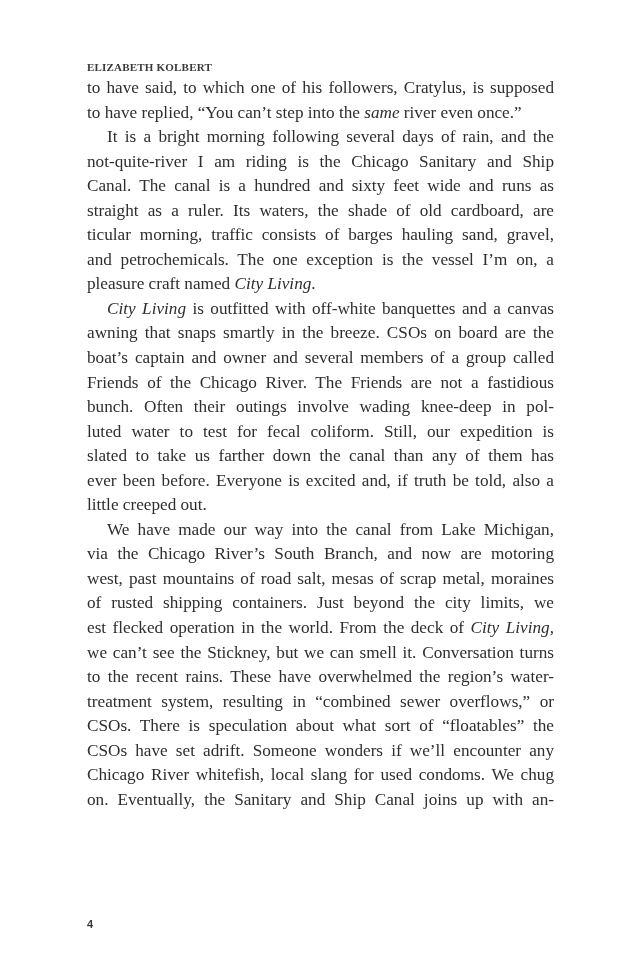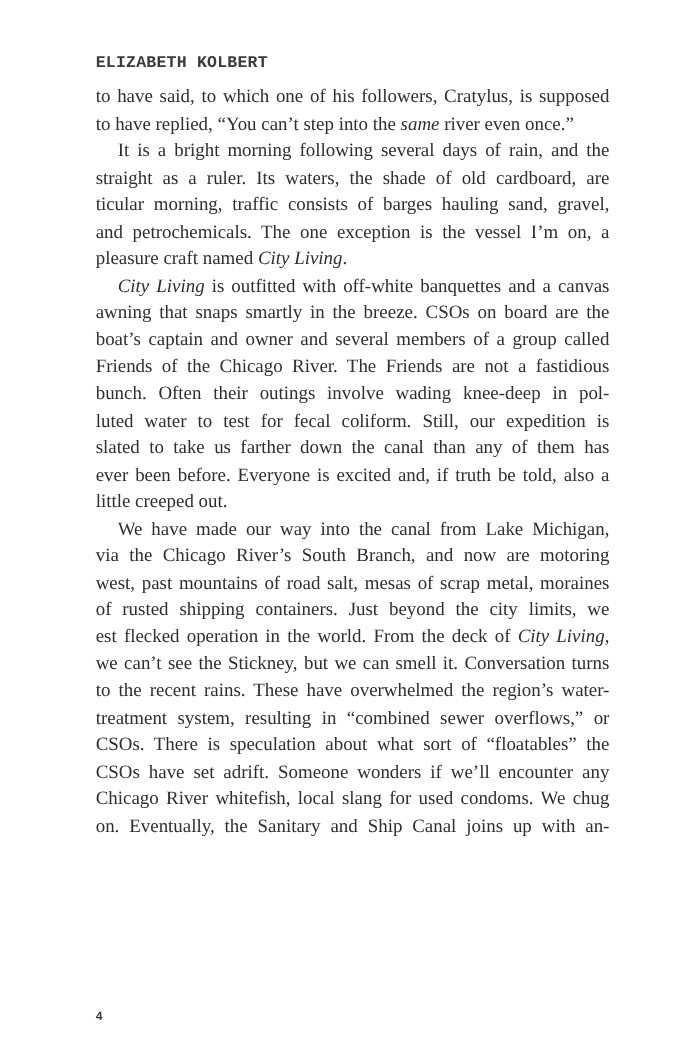--- a/index.html
+++ b/index.html
@@ -9,24 +9,24 @@
   }
   body {
     width: 634px;
     height: 954px;
     position: relative;
     overflow: hidden;
   }
   .running-head {
     position: absolute;
     left: 87px;
-    top: 49px;
-    font-family: Liberation Mono, monospace;
+    top: 61px;
+    font-family: Liberation Serif, serif;
     font-weight: bold;
-    font-size: 15px;
+    font-size: 11px;
     letter-spacing: 0.2px;
     color: #3a3a3a;
   }
   .body-text {
     position: absolute;
     left: 87px;
     top: 76px;
     width: 467px;
     font-family: "Liberation Serif", serif;
     font-size: 17.2px;
@@ -63,20 +63,22 @@
 
 <div class="running-head">ELIZABETH KOLBERT</div>
 
 <div class="body-text" id="body-text">
     <div>
       <span class="line"><span>to have said, to which one of his followers, Cratylus, is supposed</span></span>
       <span class="line last"><span>to have replied, “You can’t step into the </span><em>same</em><span> river even once.”</span></span>
     </div>
     <div>
       <span class="line indent"><span>It is a bright morning following several days of rain, and the</span></span>
+      <span class="line"><span>not-quite-river I am riding is the Chicago Sanitary and Ship</span></span>
+      <span class="line"><span>Canal. The canal is a hundred and sixty feet wide and runs as</span></span>
       <span class="line"><span>straight as a ruler. Its waters, the shade of old cardboard, are</span></span>
       <span class="line"><span>ticular morning, traffic consists of barges hauling sand, gravel,</span></span>
       <span class="line"><span>and petrochemicals. The one exception is the vessel I’m on, a</span></span>
       <span class="line last"><span>pleasure craft named </span><em>City Living</em><span>.</span></span>
     </div>
     <div>
       <span class="line indent"><em>City Living</em><span> is outfitted with off-white banquettes and a canvas</span></span>
       <span class="line"><span>awning that snaps smartly in the breeze. CSOs on board are the</span></span>
       <span class="line"><span>boat’s captain and owner and several members of a group called</span></span>
       <span class="line"><span>Friends of the Chicago River. The Friends are not a fastidious</span></span>

